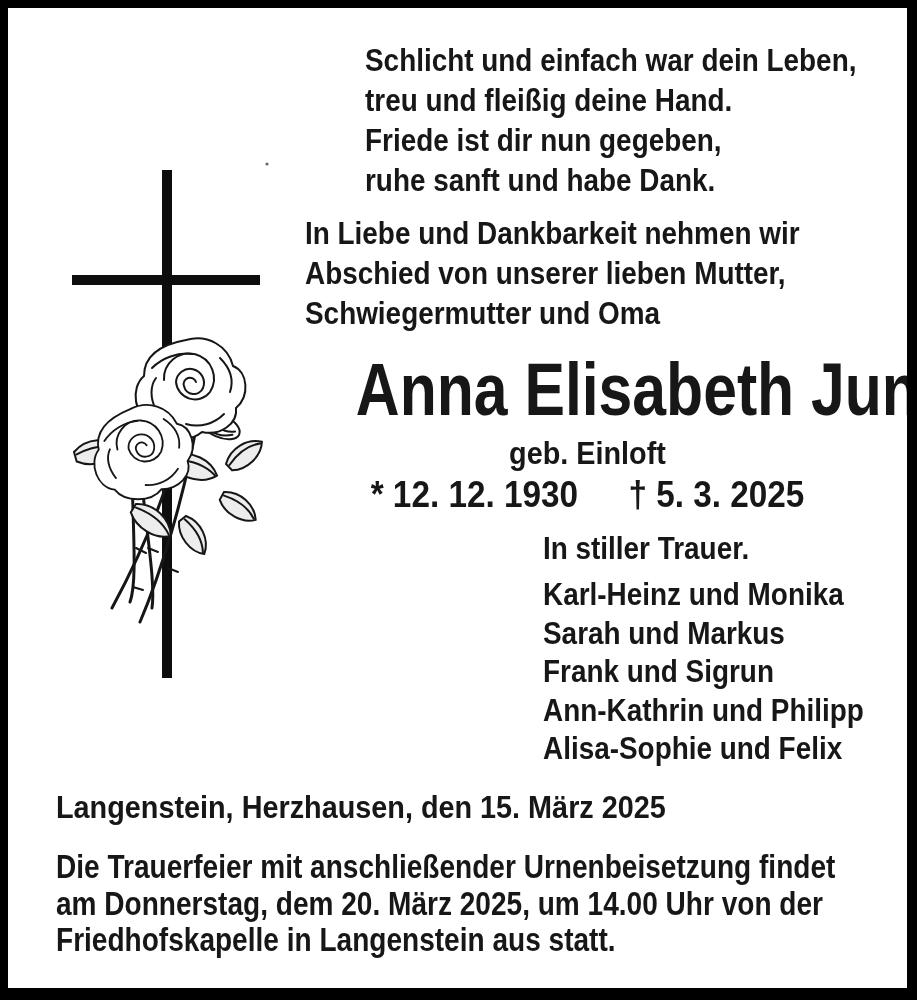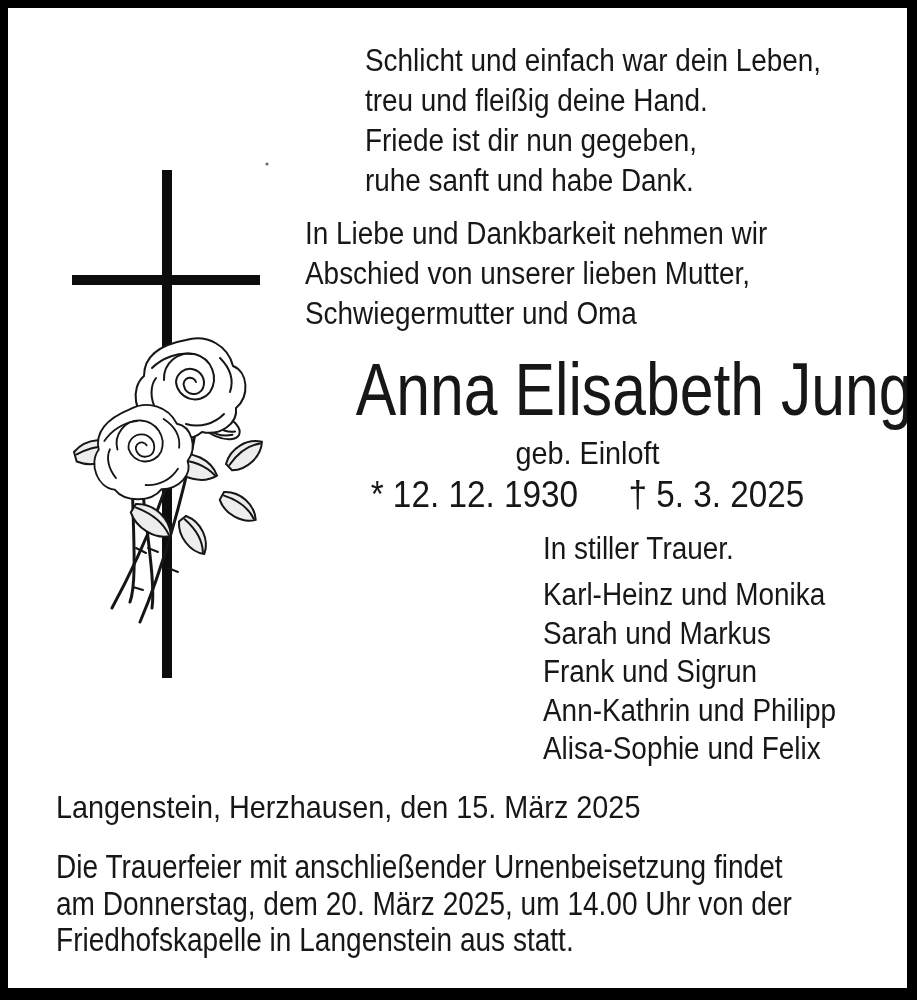--- a/index.html
+++ b/index.html
@@ -10,20 +10,21 @@
     background: #ffffff;
     overflow: hidden;
     font-family: "Liberation Sans", "DejaVu Sans", sans-serif;
     color: #171717;
   }
   .sheet {
     position: relative;
     width: 917px;
     height: 1000px;
     background: #ffffff;
+    font-weight: bold;
   }
   .frame {
     position: absolute;
     inset: 0;
     border-style: solid;
     border-color: #000000;
     border-width: 8px 10px 12px 8px;
     pointer-events: none;
     box-sizing: border-box;
   }

